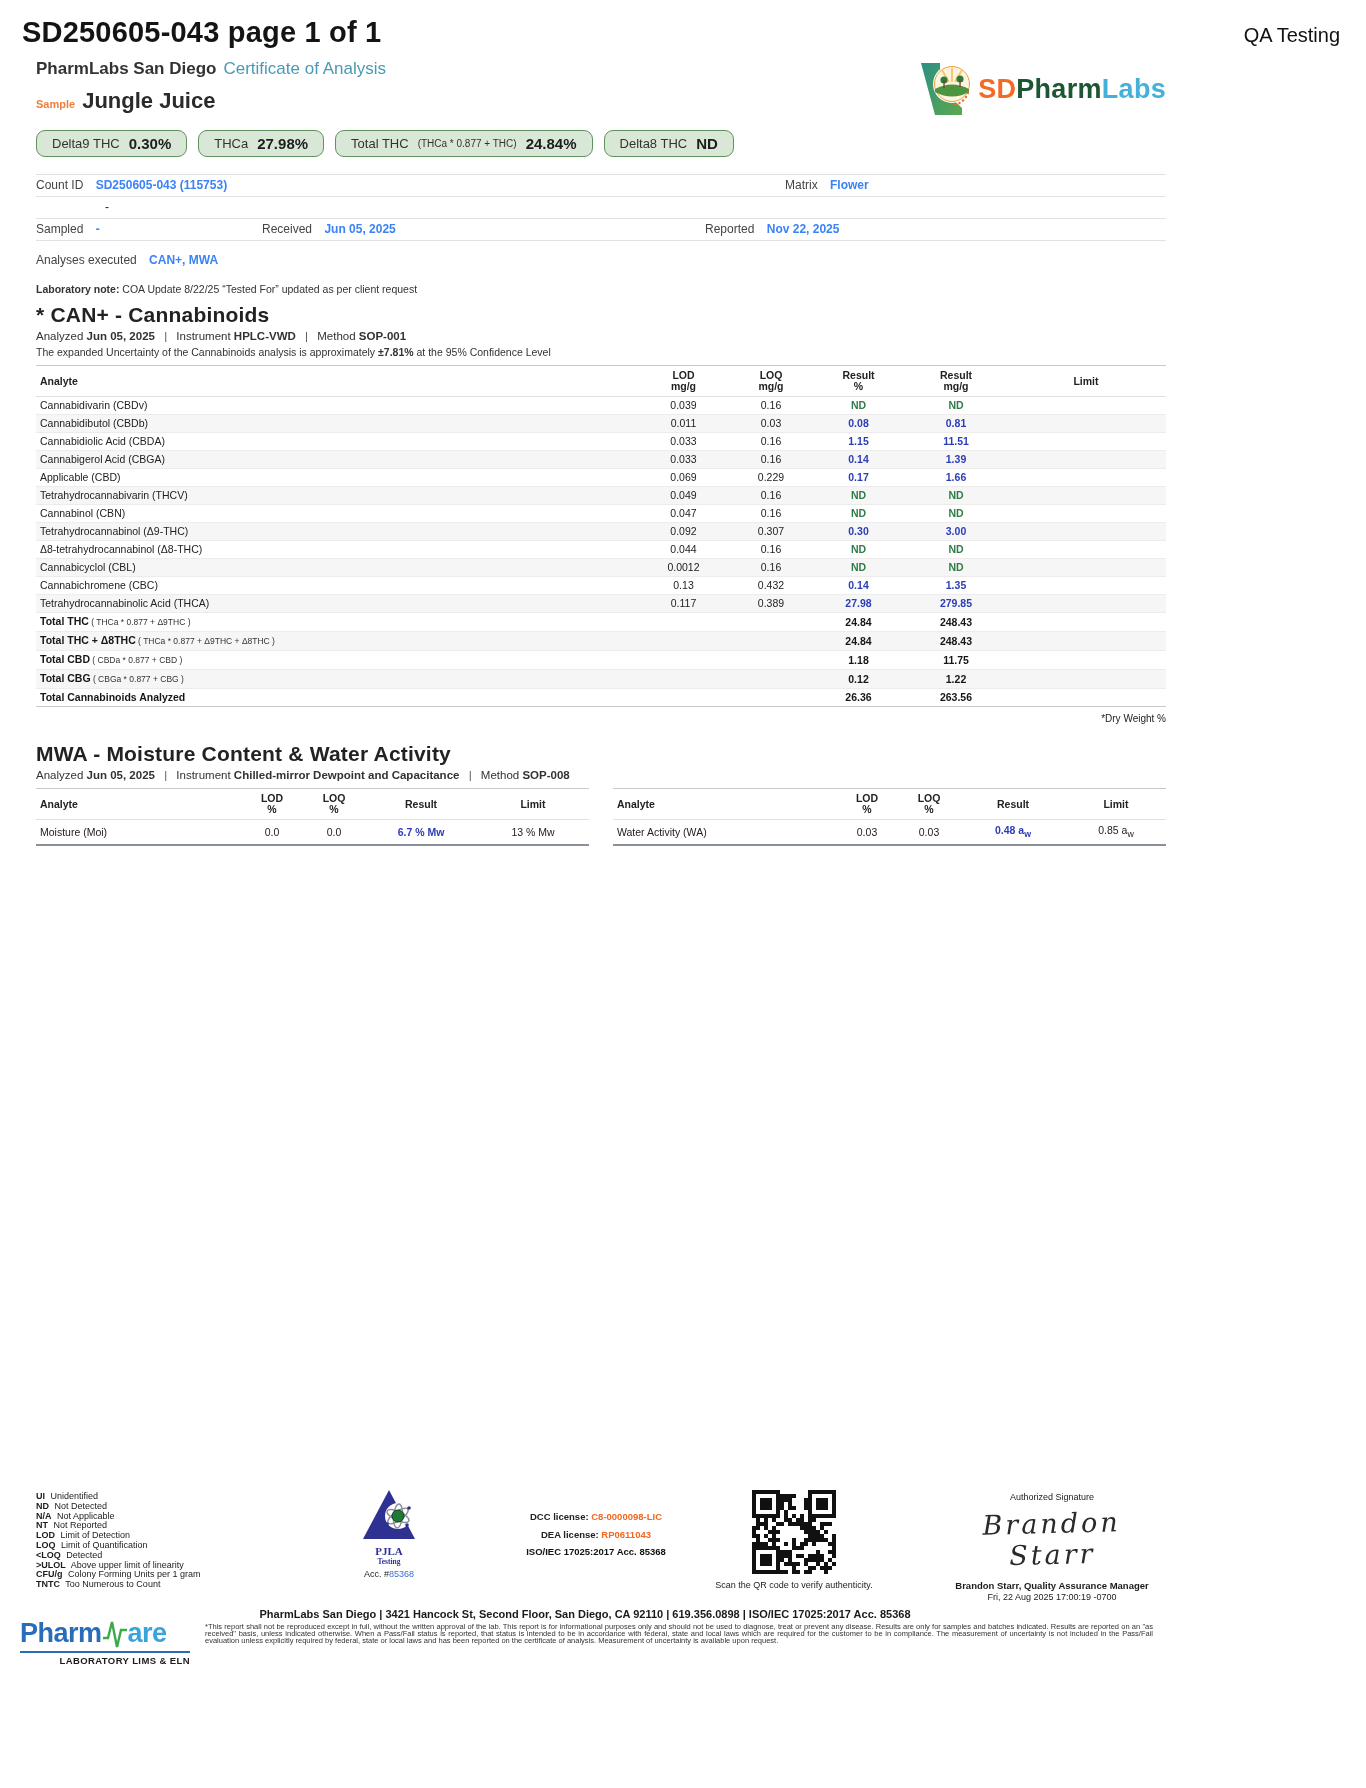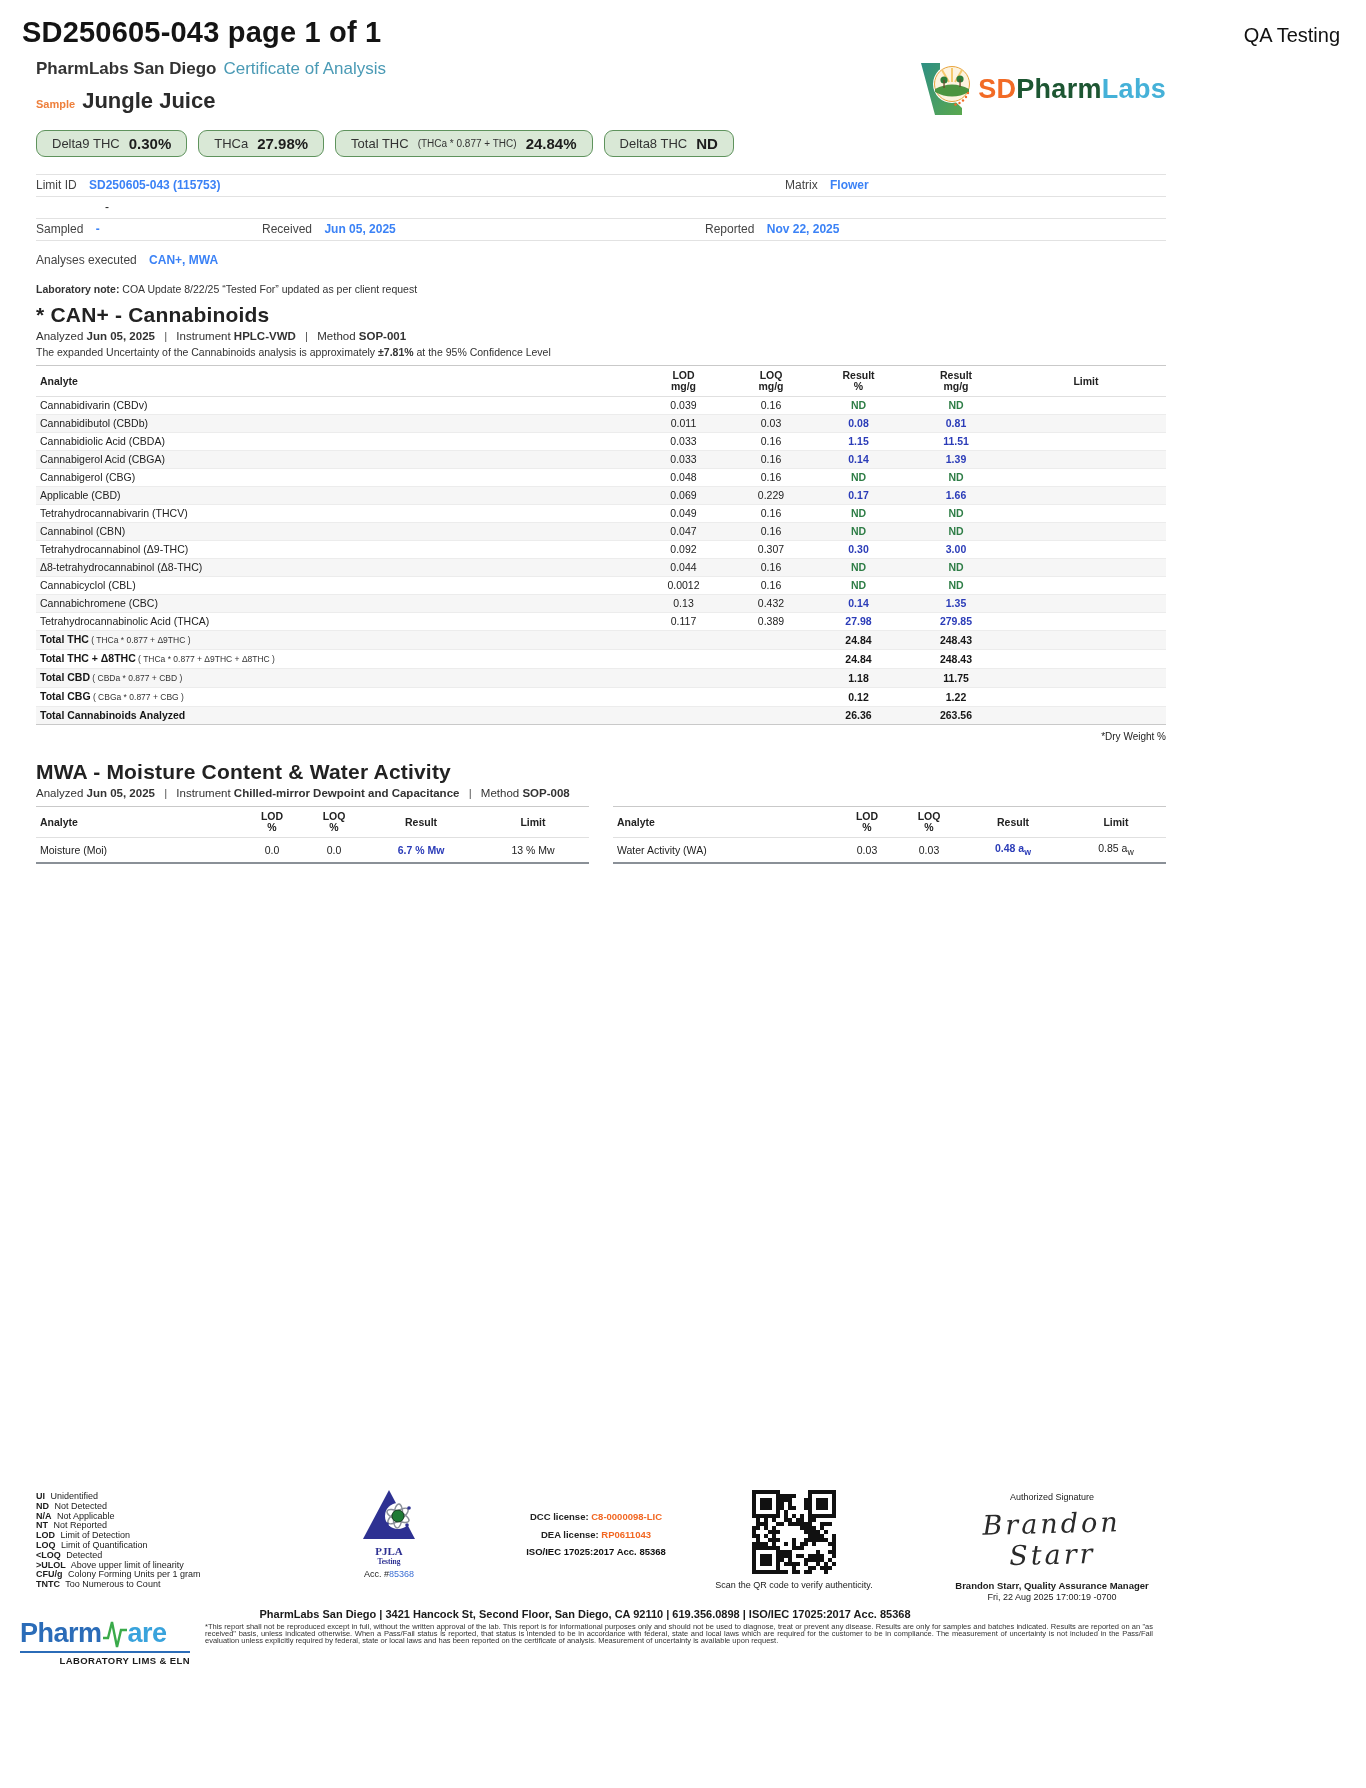--- a/index.html
+++ b/index.html
@@ -171,21 +171,21 @@
         <span class="pv">24.84%</span>
       </div>
       <div class="pill">
         <span class="pl">Delta8 THC</span>
         <span class="pv">ND</span>
       </div>
     </div>
 
     <div class="meta">
       <div class="mrow">
-        <span class="lbl">Limit ID</span>
+        <span class="lbl">Count ID</span>
         <span class="val">SD250605-043 (115753)</span>
         <span class="at" style="left:749px;">
           <span class="lbl">Matrix</span>
           <span class="val">Flower</span>
         </span>
       </div>
       <div class="mrow">
         <span class="at" style="left:69px;">-</span>
       </div>
       <div class="mrow">
@@ -283,28 +283,20 @@
             <td class="c v-num">1.15</td>
             <td class="c v-num">11.51</td>
             <td class="c"></td>
           </tr>
           <tr>
             <td class=""><span class="an-n">Cannabigerol Acid (CBGA)</span></td>
             <td class="c">0.033</td>
             <td class="c">0.16</td>
             <td class="c v-num">0.14</td>
             <td class="c v-num">1.39</td>
-            <td class="c"></td>
-          </tr>
-          <tr>
-            <td class=""><span class="an-n">Cannabigerol (CBG)</span></td>
-            <td class="c">0.048</td>
-            <td class="c">0.16</td>
-            <td class="c v-nd">ND</td>
-            <td class="c v-nd">ND</td>
             <td class="c"></td>
           </tr>
           <tr>
             <td class=""><span class="an-n">Applicable (CBD)</span></td>
             <td class="c">0.069</td>
             <td class="c">0.229</td>
             <td class="c v-num">0.17</td>
             <td class="c v-num">1.66</td>
             <td class="c"></td>
           </tr>

